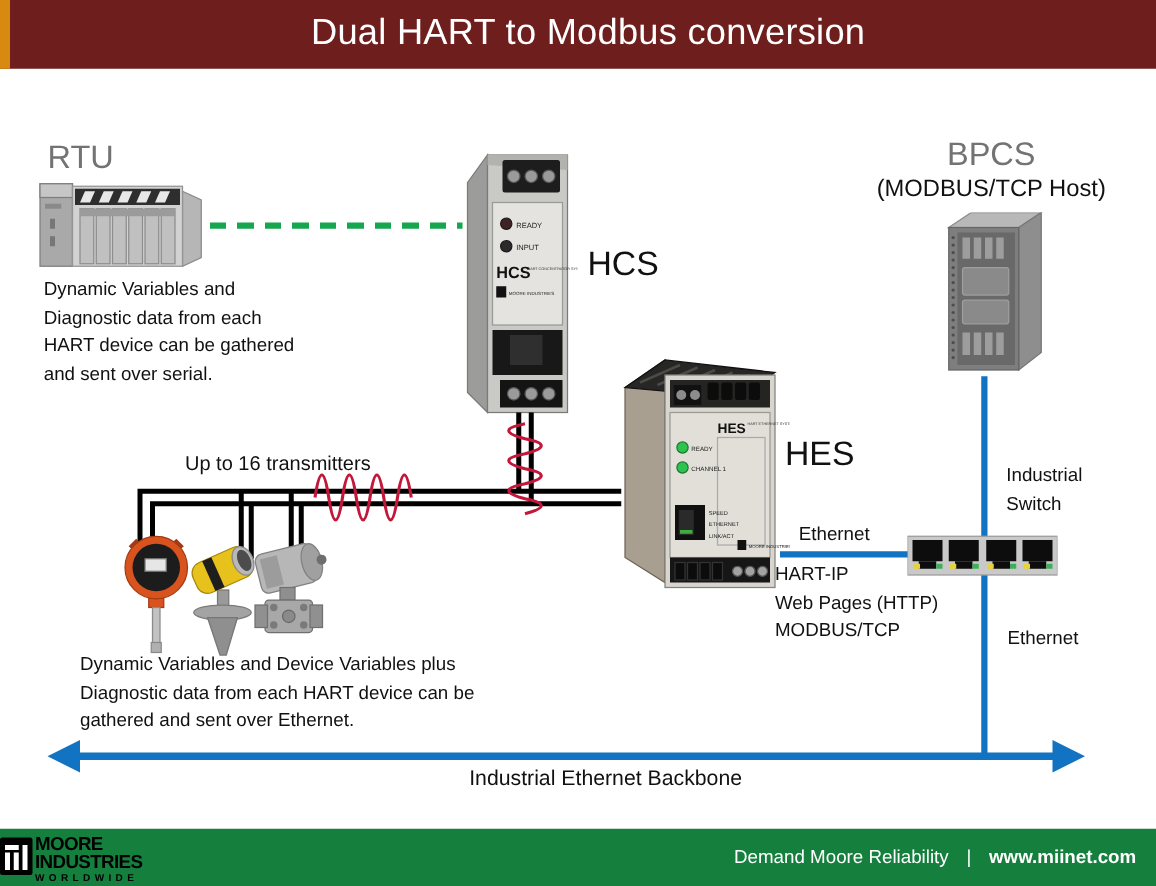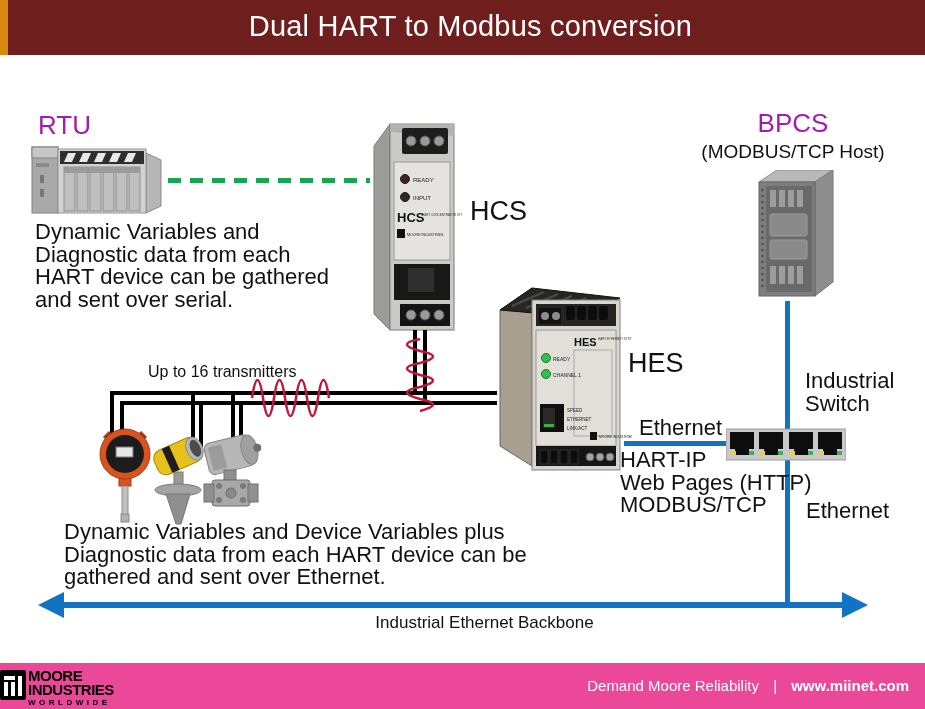--- a/index.html
+++ b/index.html
@@ -7,42 +7,42 @@
   body { font-family:"Liberation Sans", sans-serif; color:#111; }
   .stage { position:relative; width:925px; height:709px; background:#ffffff; overflow:hidden; }
 
   
   .titlebar { position:absolute; left:0; top:0; width:925px; height:55px; background:#6e1f1d; }
   .titlebar .accent { position:absolute; left:0; top:0; width:8px; height:55px; background:#d8890f; }
   .titlebar h1 { position:absolute; left:0; right:0; top:10px; text-align:center;
     color:#ffffff; font-size:29px; font-weight:500; letter-spacing:0.2px;padding-left:16px; }
 
   
-  .lbl-big   { position:absolute; font-size:26px; color:#a21caf; }
+  .lbl-big   { position:absolute; font-size:26px; color:#737373; }
   .lbl-dev   { position:absolute; font-size:27px; color:#111; }
   .lbl-med   { position:absolute; font-size:19px; color:#111; line-height:23px; }
-  .body-text { position:absolute; font-size:22px; color:#111; line-height:22.5px; }
+  .body-text { position:absolute; font-size:15px; color:#111; line-height:22.5px; }
 
   
   .green-dash { position:absolute; left:168px; top:178px; width:202px; height:5px;
     background:repeating-linear-gradient(90deg,#17a650 0 13px, transparent 13px 22px); }
   .blue-v { position:absolute; left:785px; top:301px; width:5px; height:303px; background:#1173c2; }
   .blue-h { position:absolute; left:624px; top:441px; width:104px; height:5px; background:#1173c2; }
   .backbone-line { position:absolute; left:60px; top:602px; width:784px; height:6px; background:#1173c2; }
   .arrow-left  { position:absolute; left:38px; top:592px; width:0; height:0;
     border-top:13px solid transparent; border-bottom:13px solid transparent; border-right:26px solid #1173c2; }
   .arrow-right { position:absolute; left:842px; top:592px; width:0; height:0;
     border-top:13px solid transparent; border-bottom:13px solid transparent; border-left:26px solid #1173c2; }
   .backbone-label { position:absolute; left:0; right:0; top:613px; text-align:center; font-size:17px;padding-left:44px; }
 
   
   .dev { position:absolute; }
 
   
-  .footer { position:absolute; left:0; top:663px; width:925px; height:46px; background:#ec4899; }
+  .footer { position:absolute; left:0; top:663px; width:925px; height:46px; background:#15803d; }
   .footer-logo { position:absolute; left:0; top:5px; display:flex; align-items:flex-start; }
   .logo-icon { width:26px; height:30px; background:#000; border-radius:2px; position:relative; margin-top:2px; }
   .logo-icon span { position:absolute; bottom:4px; width:4px; background:#fff; }
   .logo-icon .b1 { left:4px; height:14px; }
   .logo-icon .b2 { left:11px; height:14px; }
   .logo-icon .b3 { left:18px; height:20px; }
   .logo-icon .bt { left:4px; bottom:20px; width:11px; height:4px; }
   .logo-text { margin-left:2px; }
   .logo-text .l1 { font-size:15px; font-weight:700; letter-spacing:-0.5px; line-height:15px; color:#000; }
   .logo-text .l2 { font-size:15px; font-weight:700; letter-spacing:-0.5px; line-height:14px; color:#000; }

